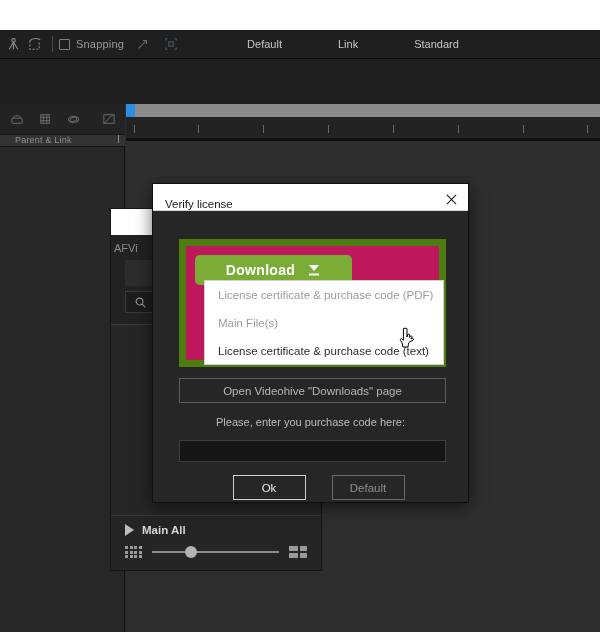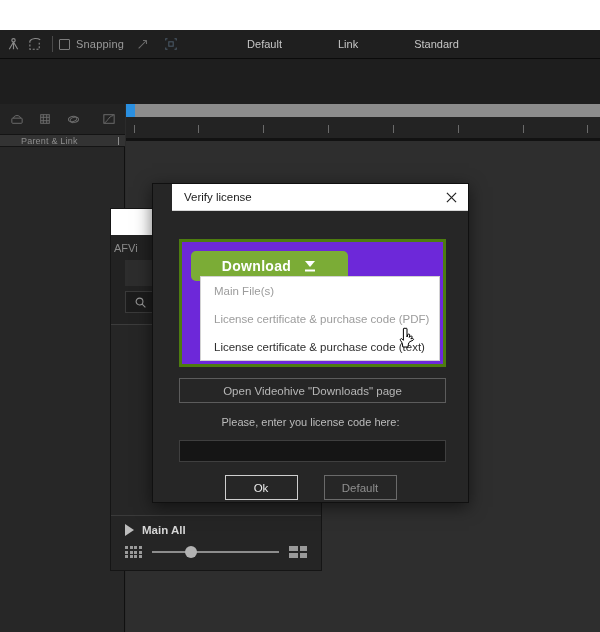--- a/index.html
+++ b/index.html
@@ -51,21 +51,21 @@
   
   .tl-left {
     position: absolute; left: 0; top: 104px; width: 125px; height: 30px;
     background: #232323; display: flex; align-items: center; padding-left: 8px; gap: 10px;
   }
   .tl-left .tli { color:#6e6e6e; width:18px; height:18px; display:flex; align-items:center; justify-content:center; }
 
   .tl-colhdr {
     position: absolute; left: 0; top: 134px; width: 125px; height: 13px;
     background: #333333; border-top: 1px solid #141414; border-bottom:1px solid #141414;
-    display:flex; align-items:center; padding-left:21px;
+    display:flex; align-items:flex-start; padding-left:15px;
   }
   .tl-colhdr span { color:#8d8d8d; font-size:9px; letter-spacing:.2px; }
   .tl-colhdr .caret { margin-left:auto; margin-right:6px; width:1px; height:8px; background:#8d8d8d; }
 
   .tl-leftbody { position:absolute; left:0; top:147px; width:125px; height:485px; background:#272727;
                  border-right:1px solid #101010; }
 
   
   .ruler {
     position: absolute; left:126px; top:104px; width:474px; height:13px; background:#8c8c8c;
@@ -117,31 +117,31 @@
   .list-ic { display:grid; grid-template-columns:9px 7px; grid-template-rows:5px 5px; gap:2px; }
   .list-ic i { display:block; background:#9a9a9a; }
 
   
   .dialog {
     position:absolute; left:152px; top:183px; width:317px; height:320px;
     background:#262626; border:1px solid #101010;
     box-shadow: 0 4px 16px rgba(0,0,0,.55);
   }
   .dlg-title {
-    height:27px; background:#ffffff; display:flex; align-items:center;
-    padding:0 6px 0 12px; border-bottom:1px solid #d7d7d7;margin-left:19px;
+    height:27px; background:#ffffff; display:flex; align-items:flex-end;
+    padding:0 6px 0 12px; border-bottom:1px solid #d7d7d7;
   }
   .dlg-title-text { color:#1a1a1a; font-size:11.5px; flex:1; }
   .dlg-close { width:22px;height:22px;display:flex;align-items:center;justify-content:center;color:#222; }
 
   .dlg-body { position:relative; height:292px; }
 
   .dl-card {
     position:absolute; left:26px; top:28px; width:267px; height:128px;
-    background:#6d28d9; border:3px solid #4d7c0f;padding-left:37px;
+    background:#be185d; border:7px solid #4d7c0f;padding-left:37px;
   }
   .dl-btn {
     position:absolute; left:9px; top:9px; width:157px; height:30px;
     background:#7bac36; border-radius:5px; color:#ffffff;
     display:flex; align-items:center; justify-content:center; gap:12px;
     font-size:14px; font-weight:bold; letter-spacing:.3px;
   }
   .dl-btn .dl-arrow { display:flex; flex-direction:column; align-items:center; }
   .dl-menu {
     position:absolute; left:18px; top:34px; width:240px; height:85px;
@@ -157,21 +157,21 @@
   }
   .dlg-hint { position:absolute; left:0; top:205px; width:100%; text-align:center; color:#bcbcbc; font-size:11px; }
   .dlg-input {
     position:absolute; left:26px; top:229px; width:267px; height:22px;
     background:#151515; border:1px solid #3f3f3f;
   }
   .dlg-input input {
     width:100%;height:100%;background:transparent;border:0;outline:none;color:#e0e0e0;
     font-family:"Liberation Sans",sans-serif;font-size:11px;padding:0 6px;
   }
-  .dlg-btn-row { position:absolute; left:0; top:264px; width:100%; display:flex; justify-content:center; gap:26px; }
+  .dlg-btn-row { position:absolute; left:8px; top:264px; width:100%; display:flex; justify-content:center; gap:26px; }
   .dlg-btn {
     width:73px; height:25px; display:flex; align-items:center; justify-content:center;
     font-size:11.5px; background:#262626;
   }
   .dlg-btn.ok { border:1px solid #cfcfcf; color:#eaeaea; }
   .dlg-btn.cancel { border:1px solid #6a6a6a; color:#8f8f8f; }
 
   
   .cursor { position:absolute; left:398px; top:327px; width:22px; height:26px; pointer-events:none; }
 </style>
@@ -341,29 +341,29 @@
           <span>Download</span>
           <span class="dl-arrow">
             <svg width="14" height="13" viewBox="0 0 14 13" fill="#ffffff">
               <path d="M2 1 H12 L7 7 Z"></path>
                 <rect x="2" y="9.5" width="10" height="2"></rect>
             </svg>
           </span>
         </div>
 
         <div class="dl-menu">
+          <div class="dl-item">License certificate &amp; purchase code (PDF)</div>
           <div class="dl-item">Main File(s)</div>
-          <div class="dl-item">License certificate &amp; purchase code (PDF)</div>
           <div class="dl-item hovered">License certificate &amp; purchase code (text)</div>
         </div>
       </div>
 
       <div class="dlg-open-btn">Open Videohive "Downloads" page</div>
 
-      <div class="dlg-hint">Please, enter you license code here:</div>
+      <div class="dlg-hint">Please, enter you purchase code here:</div>
 
       <div class="dlg-input">
         <input type="text" placeholder="" style="">
       </div>
 
       <div class="dlg-btn-row">
         <div class="dlg-btn ok">Ok</div>
         <div class="dlg-btn cancel">Default</div>
       </div>
     </div>

